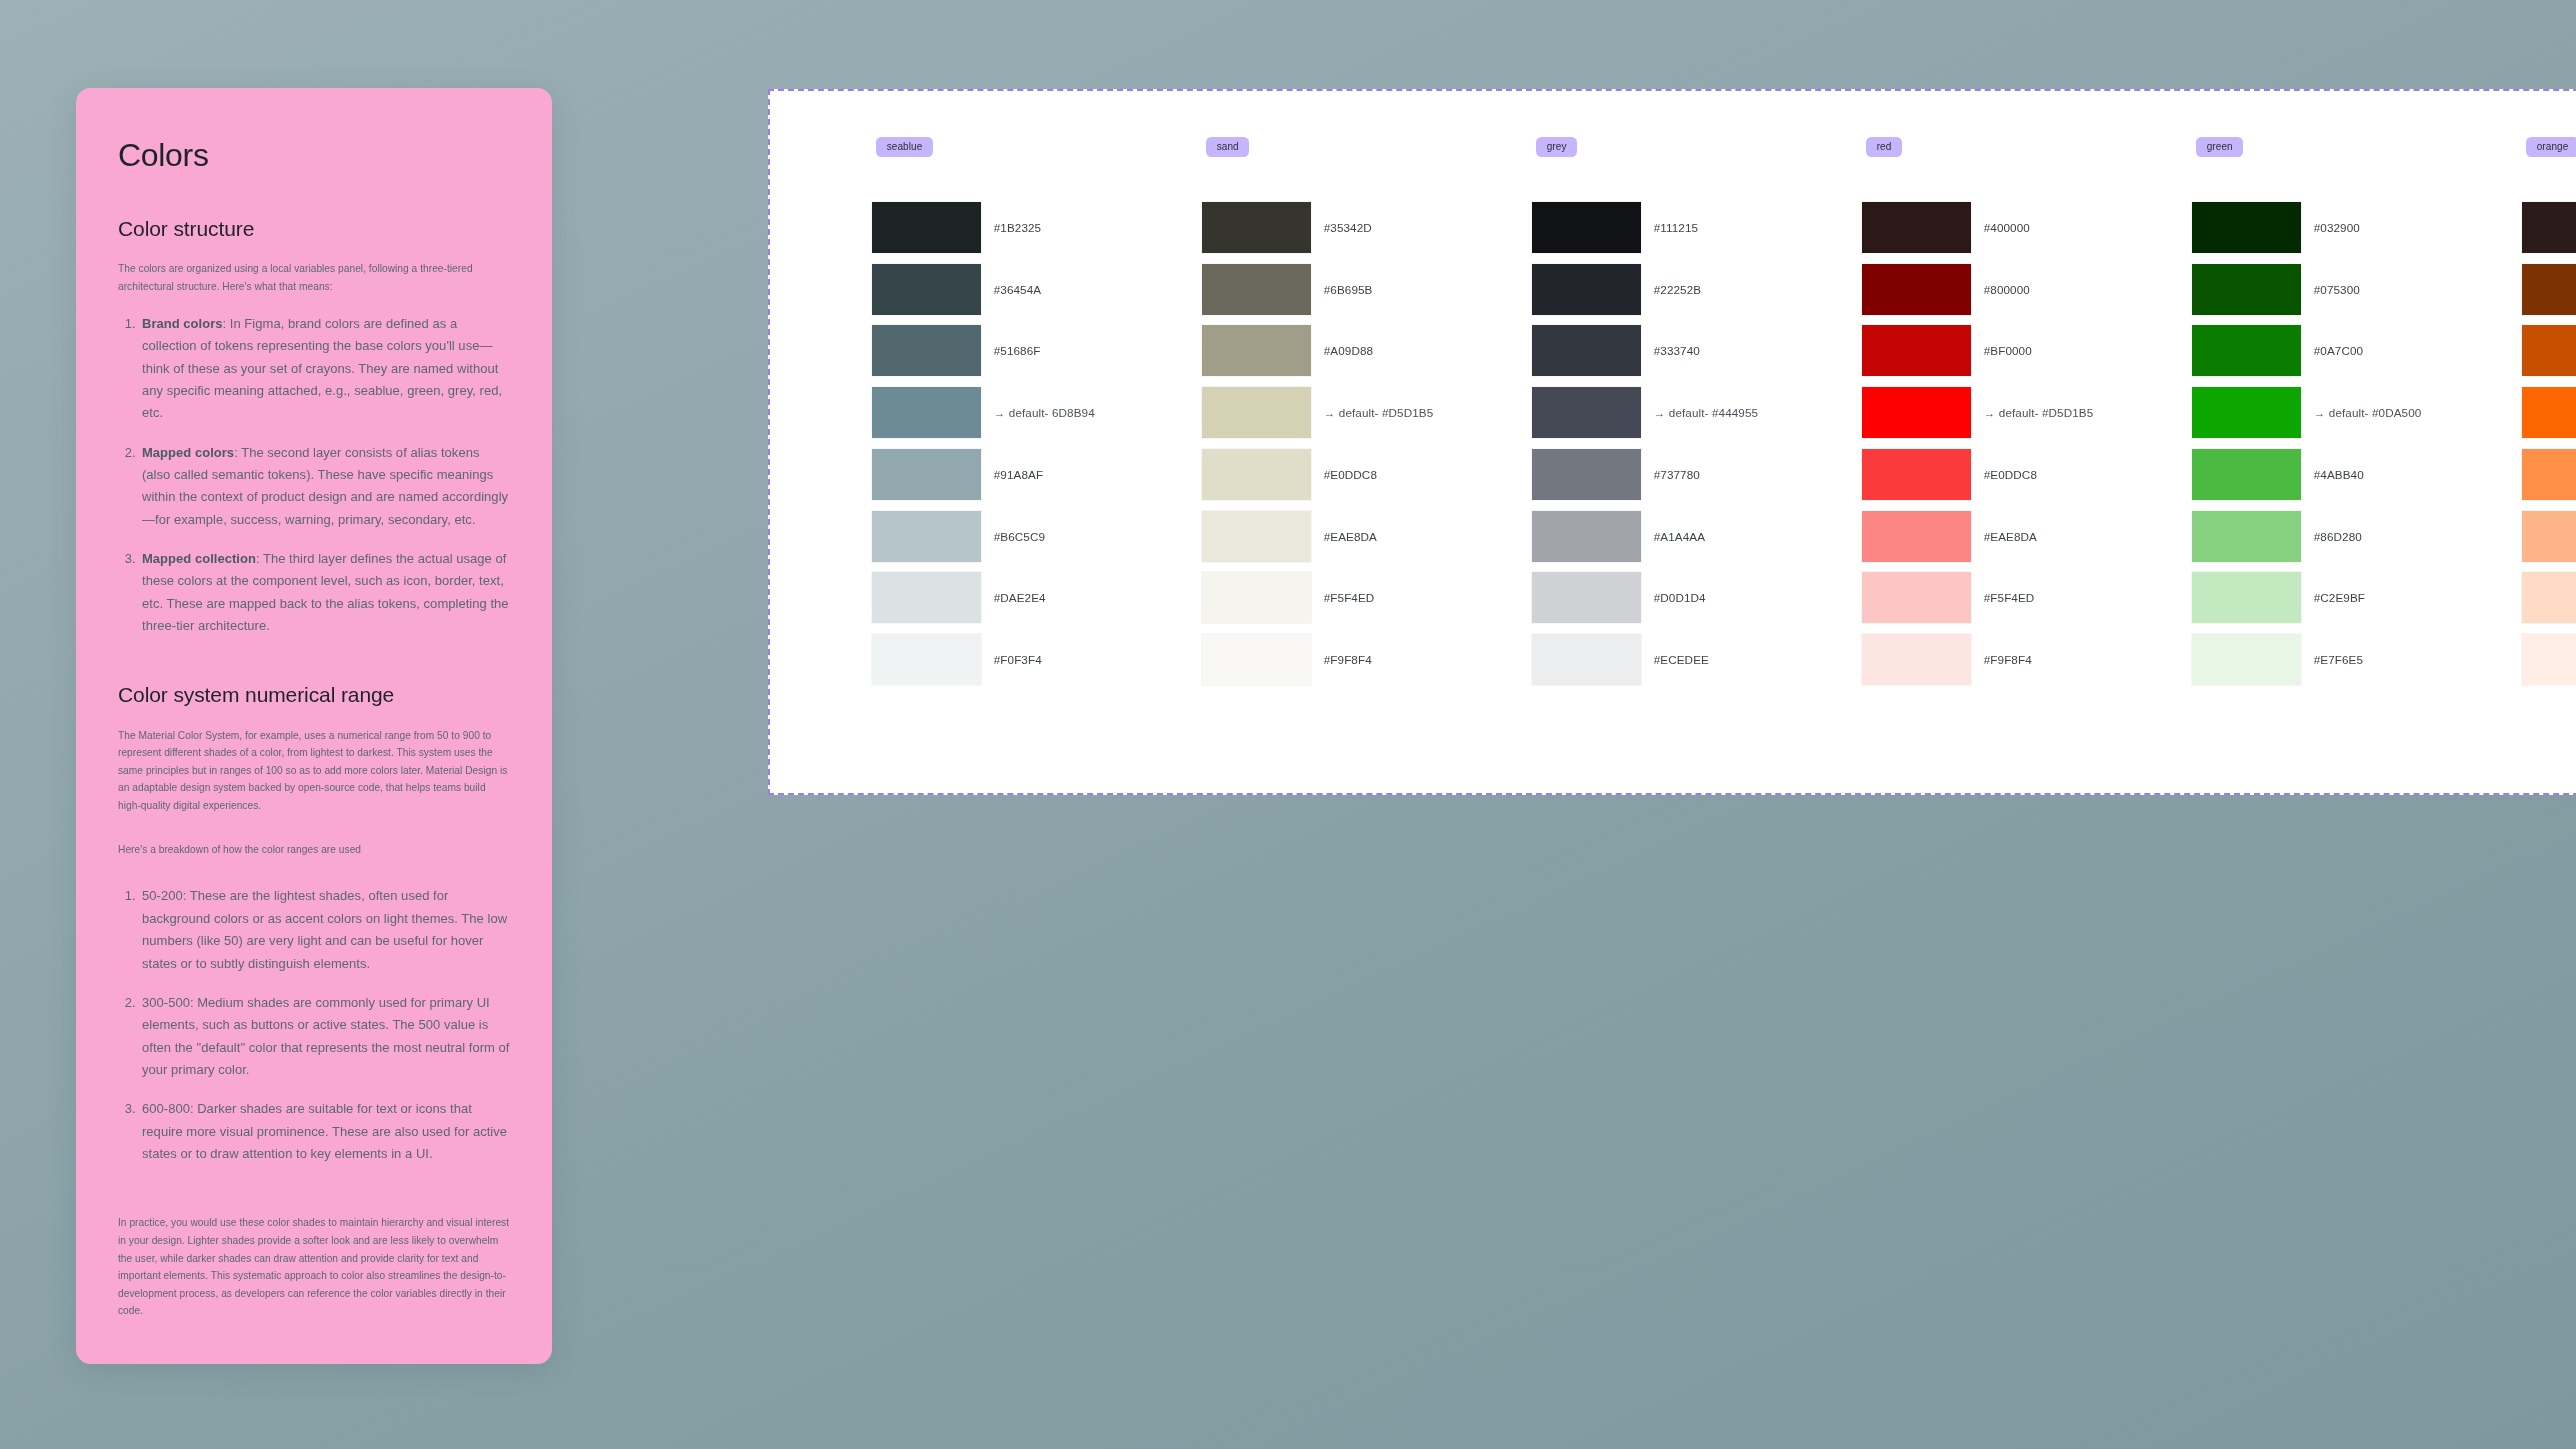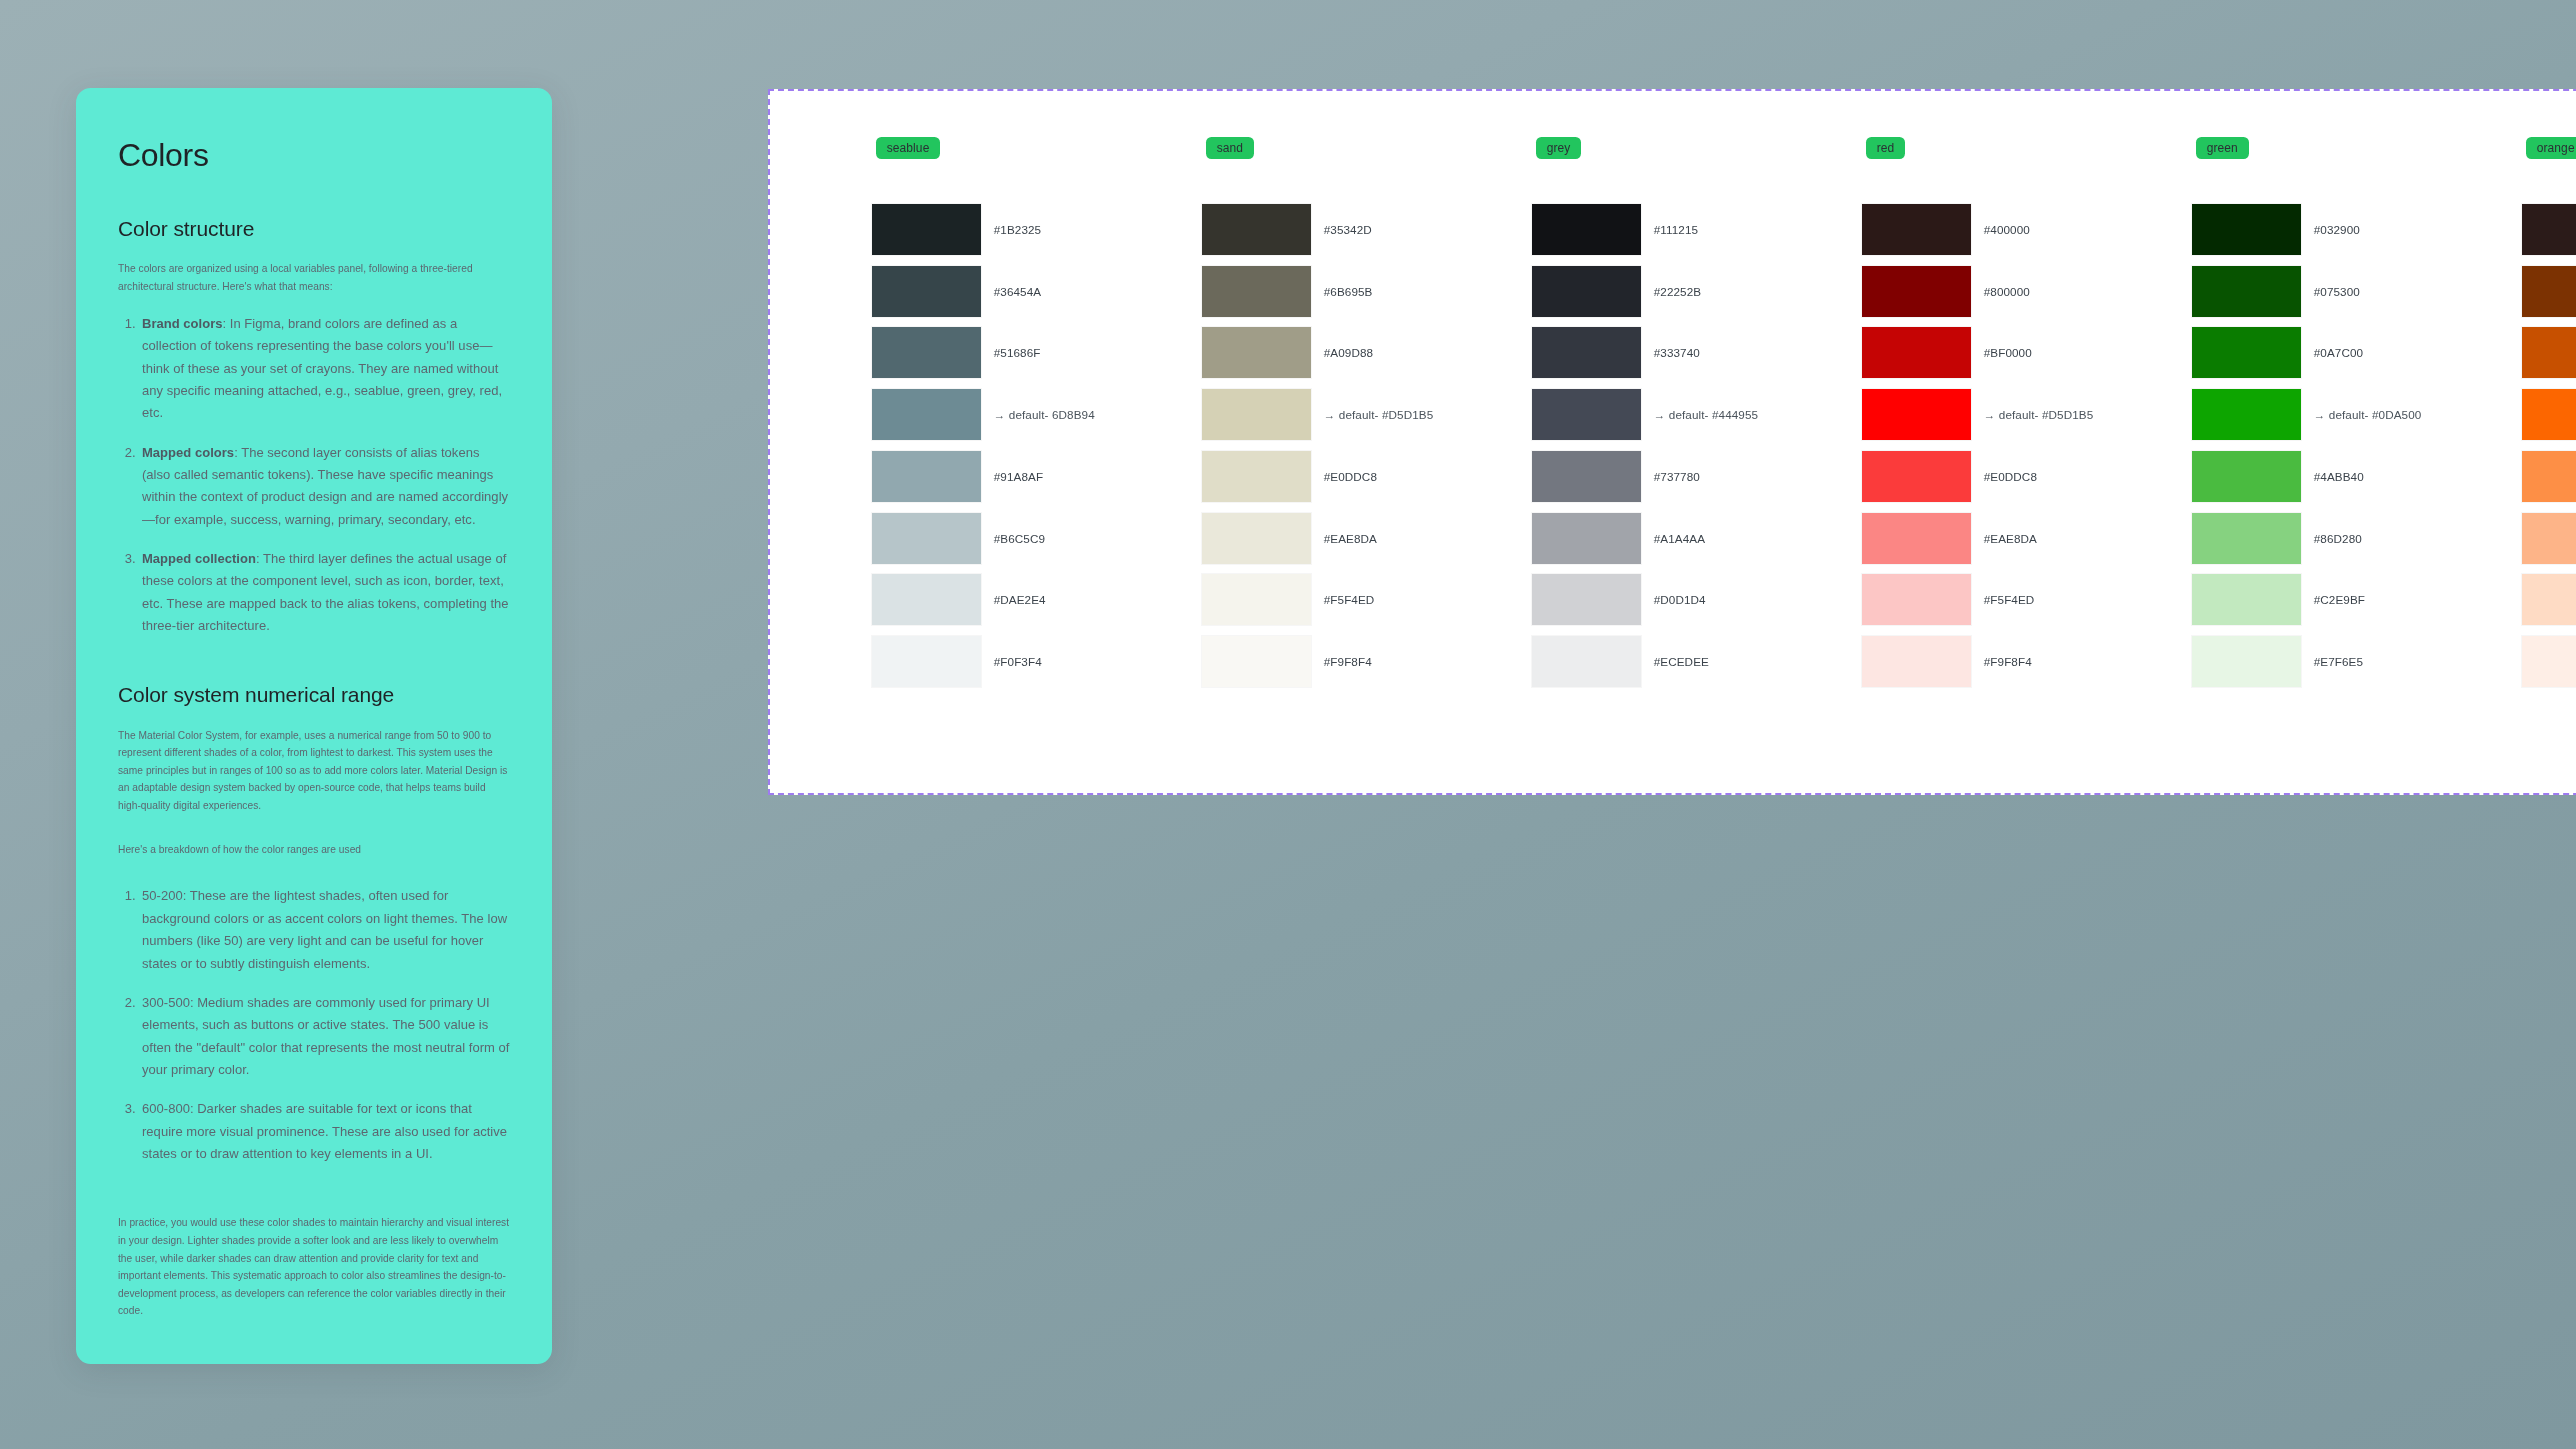--- a/index.html
+++ b/index.html
@@ -18,21 +18,21 @@
     -webkit-font-smoothing: antialiased;
   }
 
   
   .doc-card {
     position: absolute;
     left: 76px;
     top: 88px;
     width: 476px;
     height: 1276px;
-    background: #5eead4;
+    background: #f9a8d4;
     border-radius: 14.8px;
     box-shadow: 0 6.7px 29.5px rgba(40,60,70,0.13);
     padding: 50px 42px 27px 42px;
     overflow: hidden;
   }
 
   .doc-title {
     font-size: 32px;
     font-weight: 400;
     color: #1f2326;
@@ -111,24 +111,24 @@
     gap: 159px;
   }
 
   .swatch-col {
     width: 171px;
     flex: 0 0 auto;
   }
 
   .col-chip {
     display: inline-block;
-    background: #22c55e;
+    background: #c4b5fd;
     border-radius: 5.4px;
     padding: 4.7px 10.7px 5.4px 10.7px;
-    font-size: 12px;
+    font-size: 10px;
     color: #2b3034;
     letter-spacing: 0.1px;
     line-height: 1;
     margin-left: 32px;
   }
 
   .col-rows { margin-top: 45px; }
 
   .swatch-row {
     display: flex;

